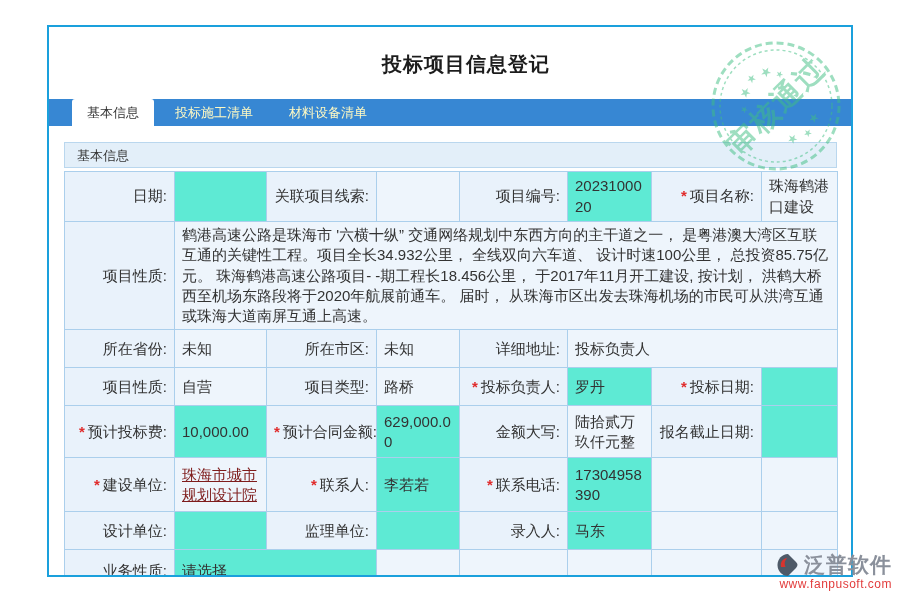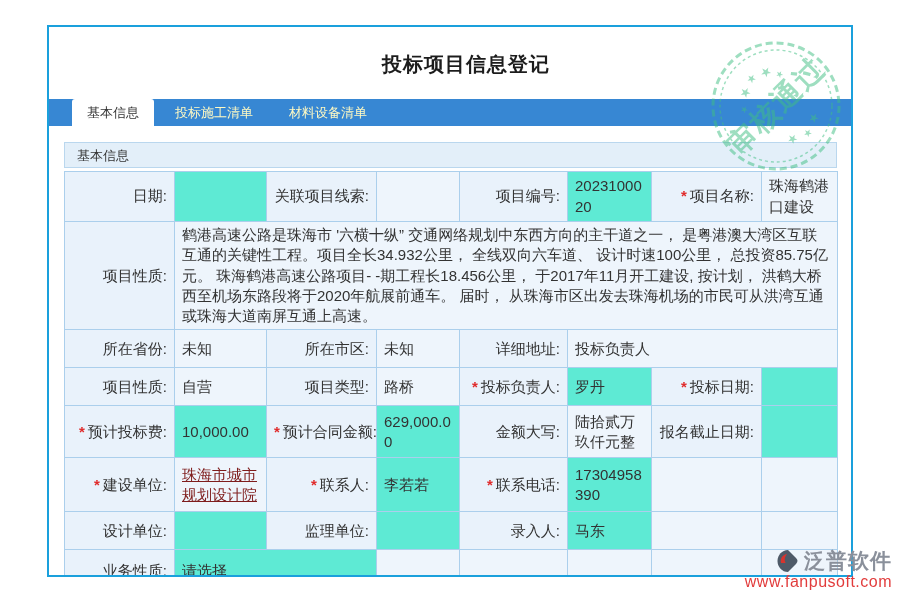--- a/index.html
+++ b/index.html
@@ -35,21 +35,21 @@
   tr.r1{height:50px;} tr.r2{height:94px;} tr.r3{height:38px;} tr.r4{height:38px;}
   tr.r5{height:52px;} tr.r6{height:54px;} tr.r7{height:38px;margin-left:10px;} tr.r8{height:42px;}
 
   
   .stamp{position:absolute;left:703px;top:33px;width:146px;height:146px;opacity:.5;pointer-events:none;z-index:5;}
 
   
   .logo{position:absolute;right:8px;bottom:9px;text-align:right;z-index:6;}
   .logo-row{display:flex;align-items:center;justify-content:flex-end;text-align:center;}
   .logo-name{font-size:21px;font-weight:bold;color:#8a909b;letter-spacing:1px;margin-left:4px;}
-  .logo-site{font-size:16px;color:#e23c3c;margin-top:-2px;letter-spacing:.5px;}
+  .logo-site{font-size:12px;color:#e23c3c;margin-top:-2px;letter-spacing:.5px;}
 </style>
 </head>
 <body>
 
 <div class="viewport">
 
   <div class="card">
 
     <div class="page-title">投标项目信息登记</div>
 

